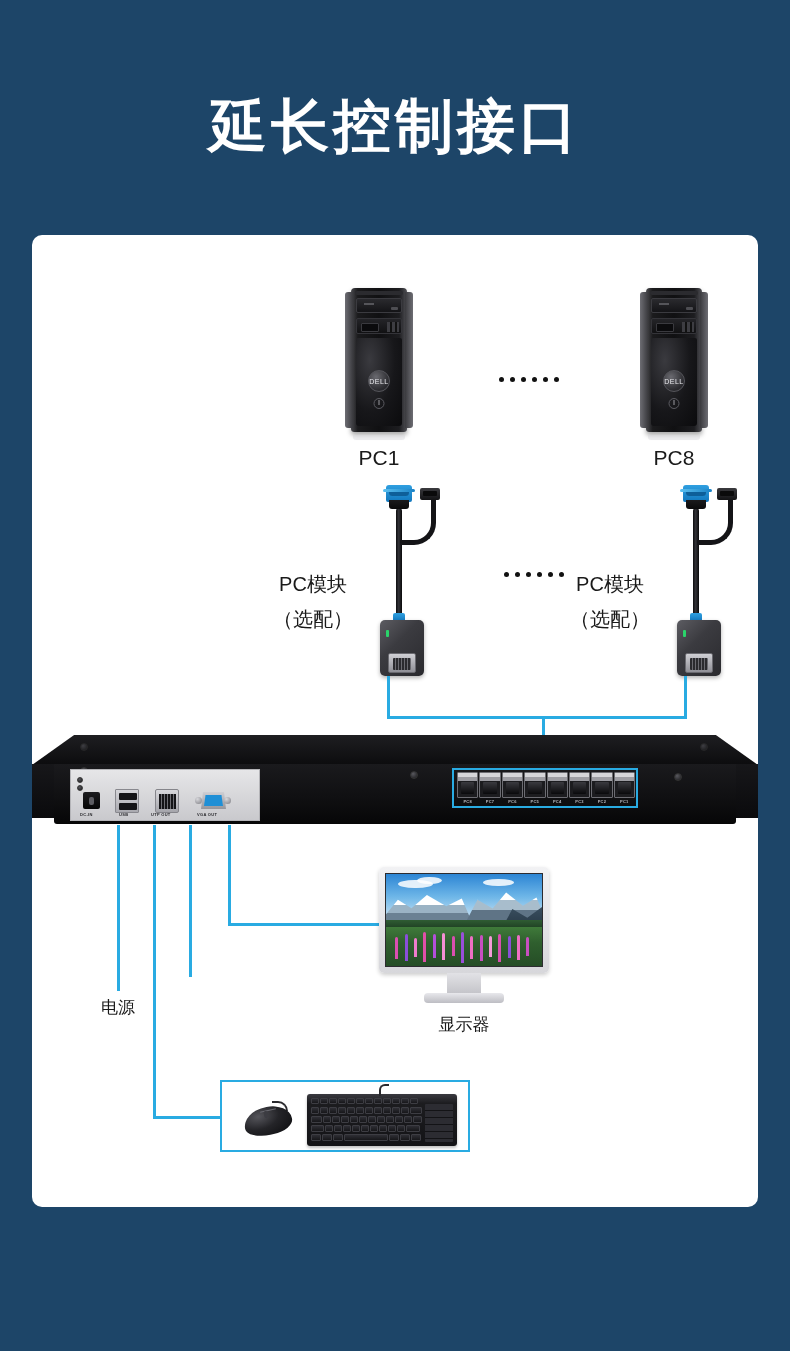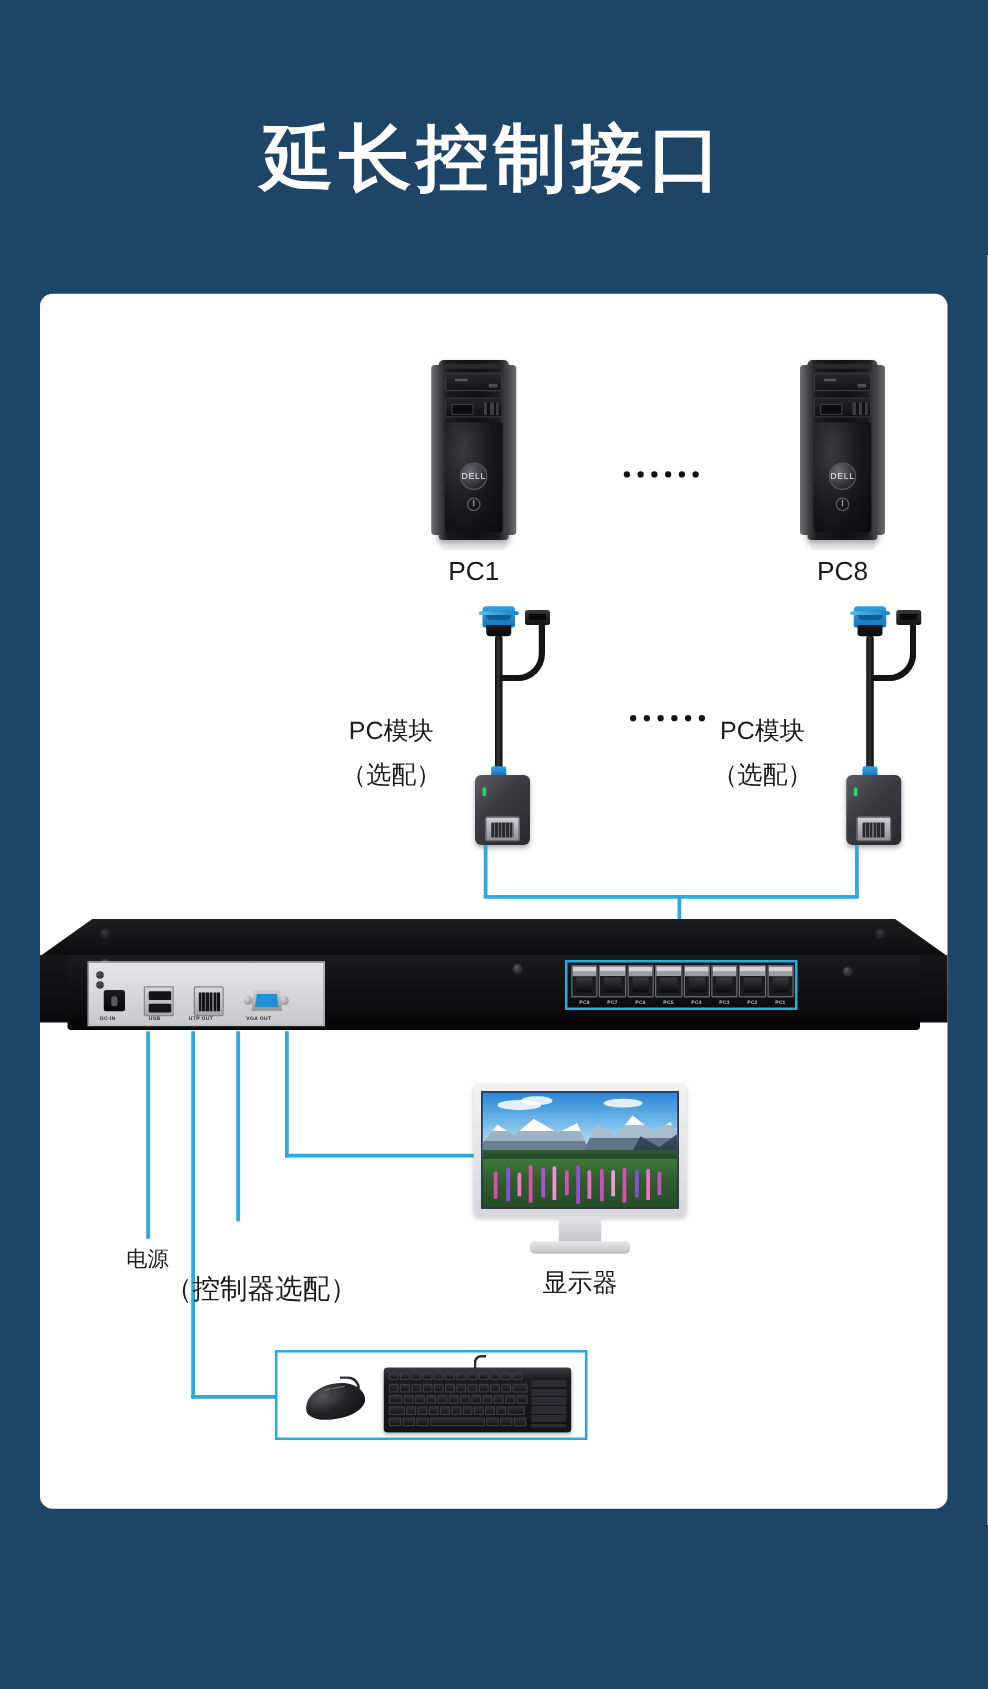--- a/index.html
+++ b/index.html
@@ -454,24 +454,23 @@
         <div class="lup" style="left:66%;bottom:10%;height:23%;background:#f59ad8;"></div>
         <div class="lup" style="left:72%;bottom:4%;height:31%;background:#d94fb0;"></div>
         <div class="lup" style="left:78%;bottom:9%;height:24%;background:#8a4fd9;"></div>
         <div class="lup" style="left:84%;bottom:6%;height:28%;background:#ef6fc4;"></div>
         <div class="lup" style="left:90%;bottom:11%;height:21%;background:#c74fc0;"></div>
       </div>
     </div>
     <div class="mon-neck"></div>
     <div class="mon-base"></div>
   </div>
-  <div class="lbl" style="left:372px;top:778px;width:120px;font-size:20px;font-family:Liberation Mono, monospace;">显示器</div>
+  <div class="lbl" style="left:372px;top:778px;width:120px;font-size:17px;font-family:Liberation Mono, monospace;">显示器</div>
 
   <div class="lbl" style="left:55px;top:761px;width:62px;font-size:17px;">电源</div>
-  <div class="lbl" style="left:100px;top:781px;width:200px;font-size:22px;text-align:left;">（控制器选配）</div>
 
   <div id="periph" style="left:188px;top:845px;width:250px;height:72px;">
     <div class="mouse" style="left:22px;top:19px;">
       <div class="mouse-cord"></div>
       <div class="mouse-body"></div>
       <div class="mouse-split"></div>
       <div class="mouse-wheel"></div>
     </div>
     <div class="kbd" style="left:85px;top:12px;">
       <div class="kbd-cord"></div>

